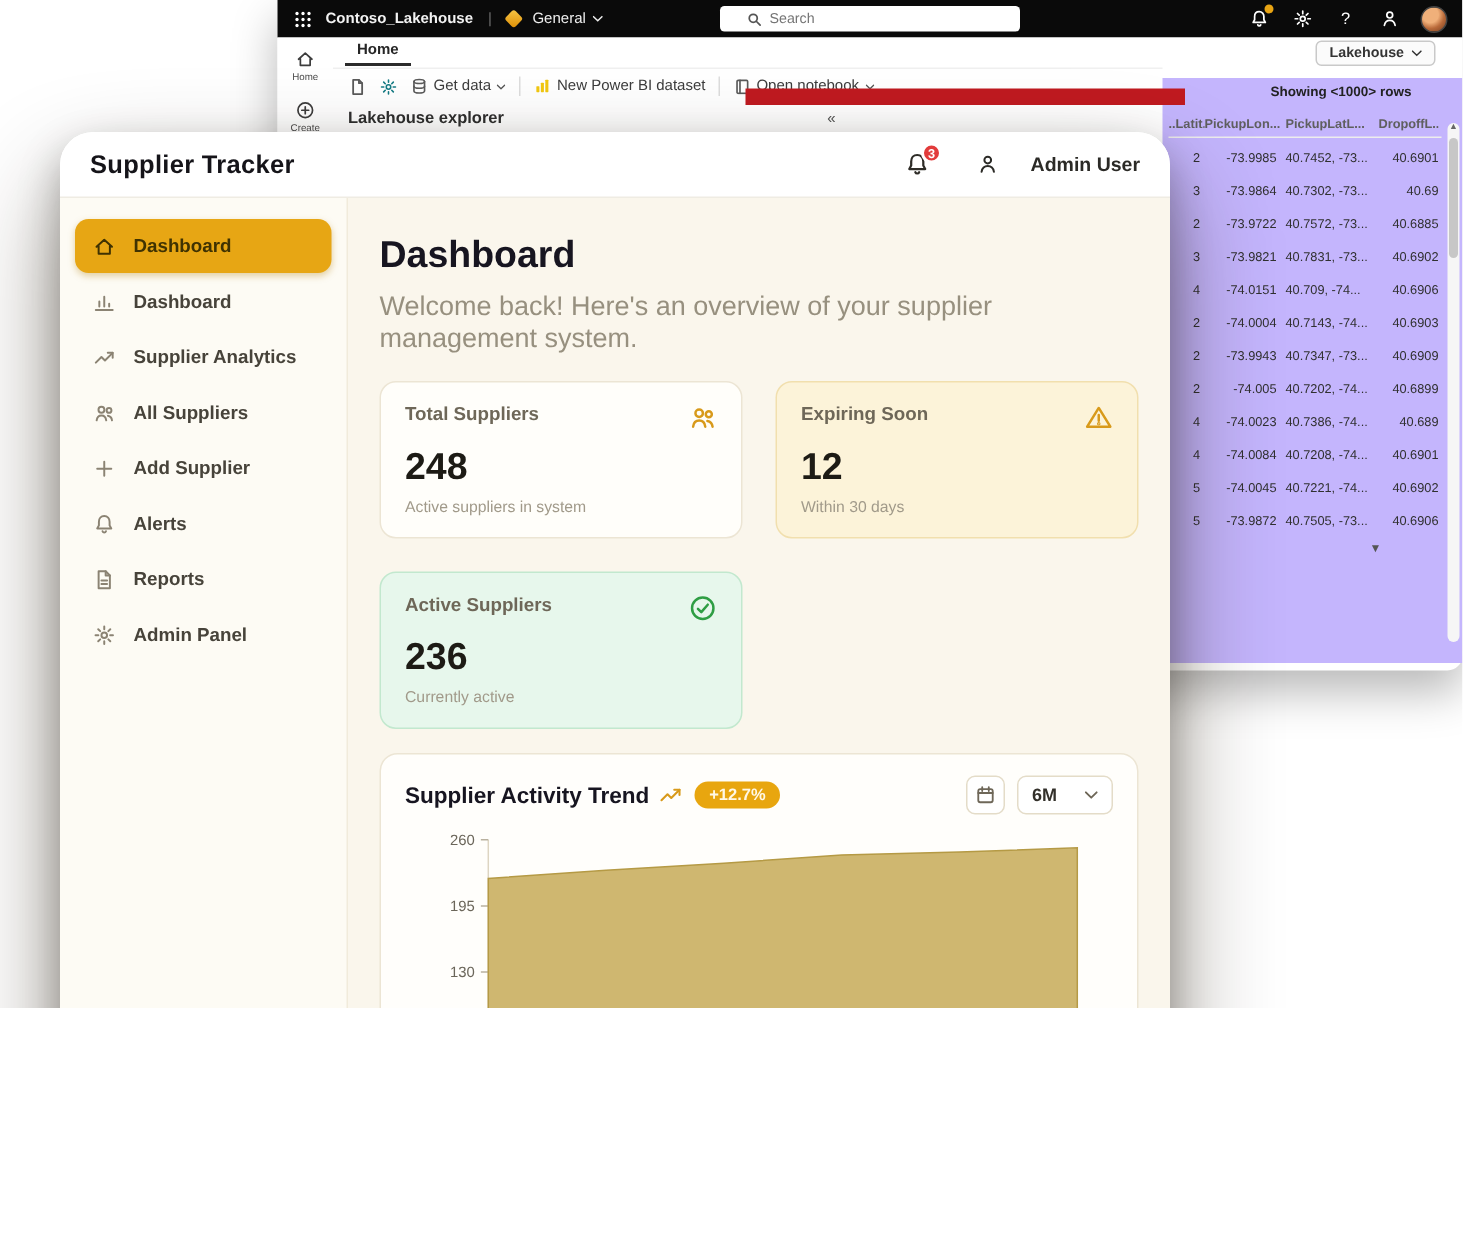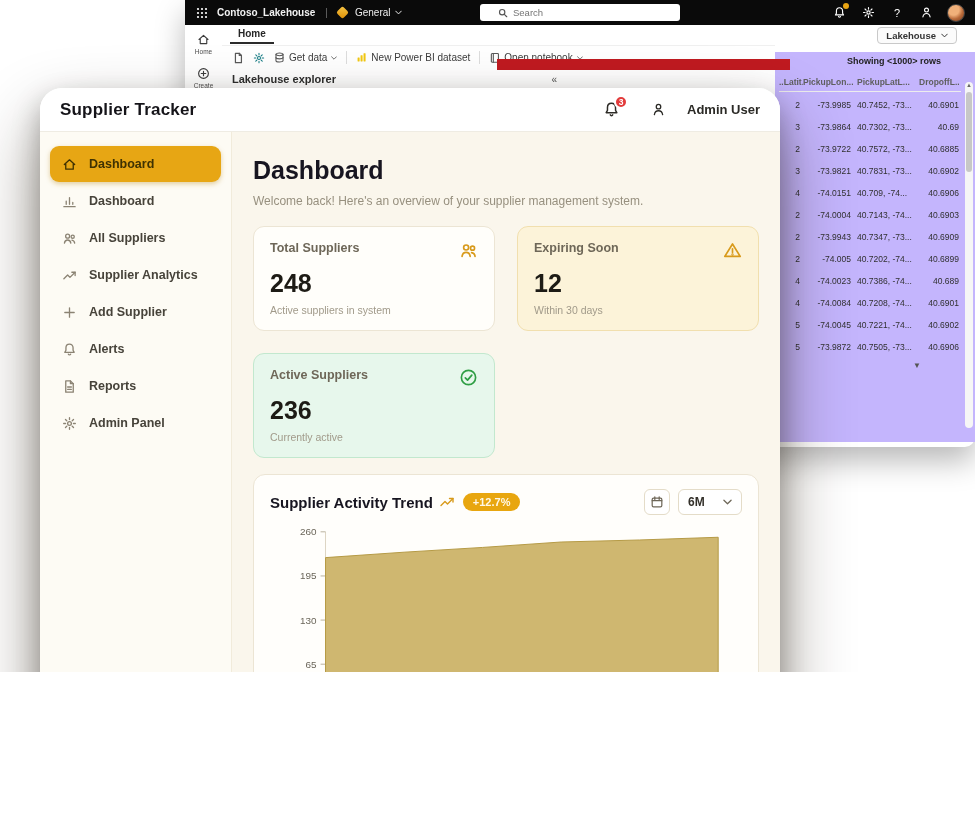--- a/index.html
+++ b/index.html
@@ -92,21 +92,21 @@
   .m-body { display:flex; height:calc(100% - 44px); }
   .side { width:192px; background:#fdfbf4; border-right:1px solid #f1ebdb; padding:14px 10px; }
   .side-item { display:flex; align-items:center; gap:11px; height:36px; padding:0 12px; border-radius:9px;
                font-size:12.5px; font-weight:700; color:#47433a; cursor:pointer; margin-bottom:1px; }
   .side-item .si-ic { width:16px; height:16px; color:#8b8373; display:flex; align-items:center; }
   .side-item.active { background:#e7a614; color:#3f3202; box-shadow:0 2px 5px rgba(176,122,0,.35); }
   .side-item.active .si-ic { color:#3f3202; }
 
   .main { flex:1; background:#faf6ec; padding:18px 21px; overflow:hidden; }
   .page-title { font-size:25px; font-weight:800; color:#171520; margin-top:6px; }
-  .page-sub { font-size:12px; color:#97907f; margin-top:9px; }
+  .page-sub { font-size:18px; color:#97907f; margin-top:9px; }
 
   .cards { display:grid; grid-template-columns:1fr 1fr; gap:22px; margin-top:18px; }
   .card { border-radius:11px; padding:14px 16px; border:1px solid #ece5d4; background:#fffefa; min-height:100px; }
   .card.amber { background:#fcf3d9; border-color:#f1dfae; }
   .card.green { background:#e7f7ec; border-color:#c2e8ce; }
   .card-top { display:flex; align-items:flex-start; justify-content:space-between; }
   .card-label { font-size:12.5px; font-weight:600; color:#6e6758; }
   .card-ic { width:19px; height:19px; color:#d89a1b; }
   .card-ic.green { color:#2f9e44; }
   .card-value { font-size:25px; font-weight:800; color:#1d1b15; margin-top:9px; }
@@ -400,36 +400,36 @@
           <span class="si-ic">
               <svg class="ln" width="15" height="15" viewBox="0 0 16 16">
                 <path d="M2 13.5h12M4.5 11V7.5M8 11V4M11.5 11V9"></path>
               </svg>
             </span>
           <span>Dashboard</span>
         </div>
         <div class="side-item">
           <span class="si-ic">
               <svg class="ln" width="15" height="15" viewBox="0 0 16 16">
+                <path d="M2 11.5 6 7.5l2.5 2.5L14 4.5"></path>
+                <path d="M10.5 4.5H14V8"></path>
+              </svg>
+            </span>
+          <span>Supplier Analytics</span>
+        </div>
+        <div class="side-item">
+          <span class="si-ic">
+              <svg class="ln" width="15" height="15" viewBox="0 0 16 16">
                 <circle cx="6" cy="5.5" r="2.1"></circle>
                 <path d="M2.6 13c.3-2.3 1.7-3.4 3.4-3.4S9.1 10.7 9.4 13"></path>
                 <circle cx="11.4" cy="6" r="1.7"></circle>
                 <path d="M10.6 9.8c1.7.3 2.7 1.4 2.9 3.2"></path>
               </svg>
             </span>
           <span>All Suppliers</span>
-        </div>
-        <div class="side-item">
-          <span class="si-ic">
-              <svg class="ln" width="15" height="15" viewBox="0 0 16 16">
-                <path d="M2 11.5 6 7.5l2.5 2.5L14 4.5"></path>
-                <path d="M10.5 4.5H14V8"></path>
-              </svg>
-            </span>
-          <span>Supplier Analytics</span>
         </div>
         <div class="side-item">
           <span class="si-ic">
               <svg class="ln" width="15" height="15" viewBox="0 0 16 16">
                 <path d="M8 3v10M3 8h10"></path>
               </svg>
             </span>
           <span>Add Supplier</span>
         </div>
         <div class="side-item">

